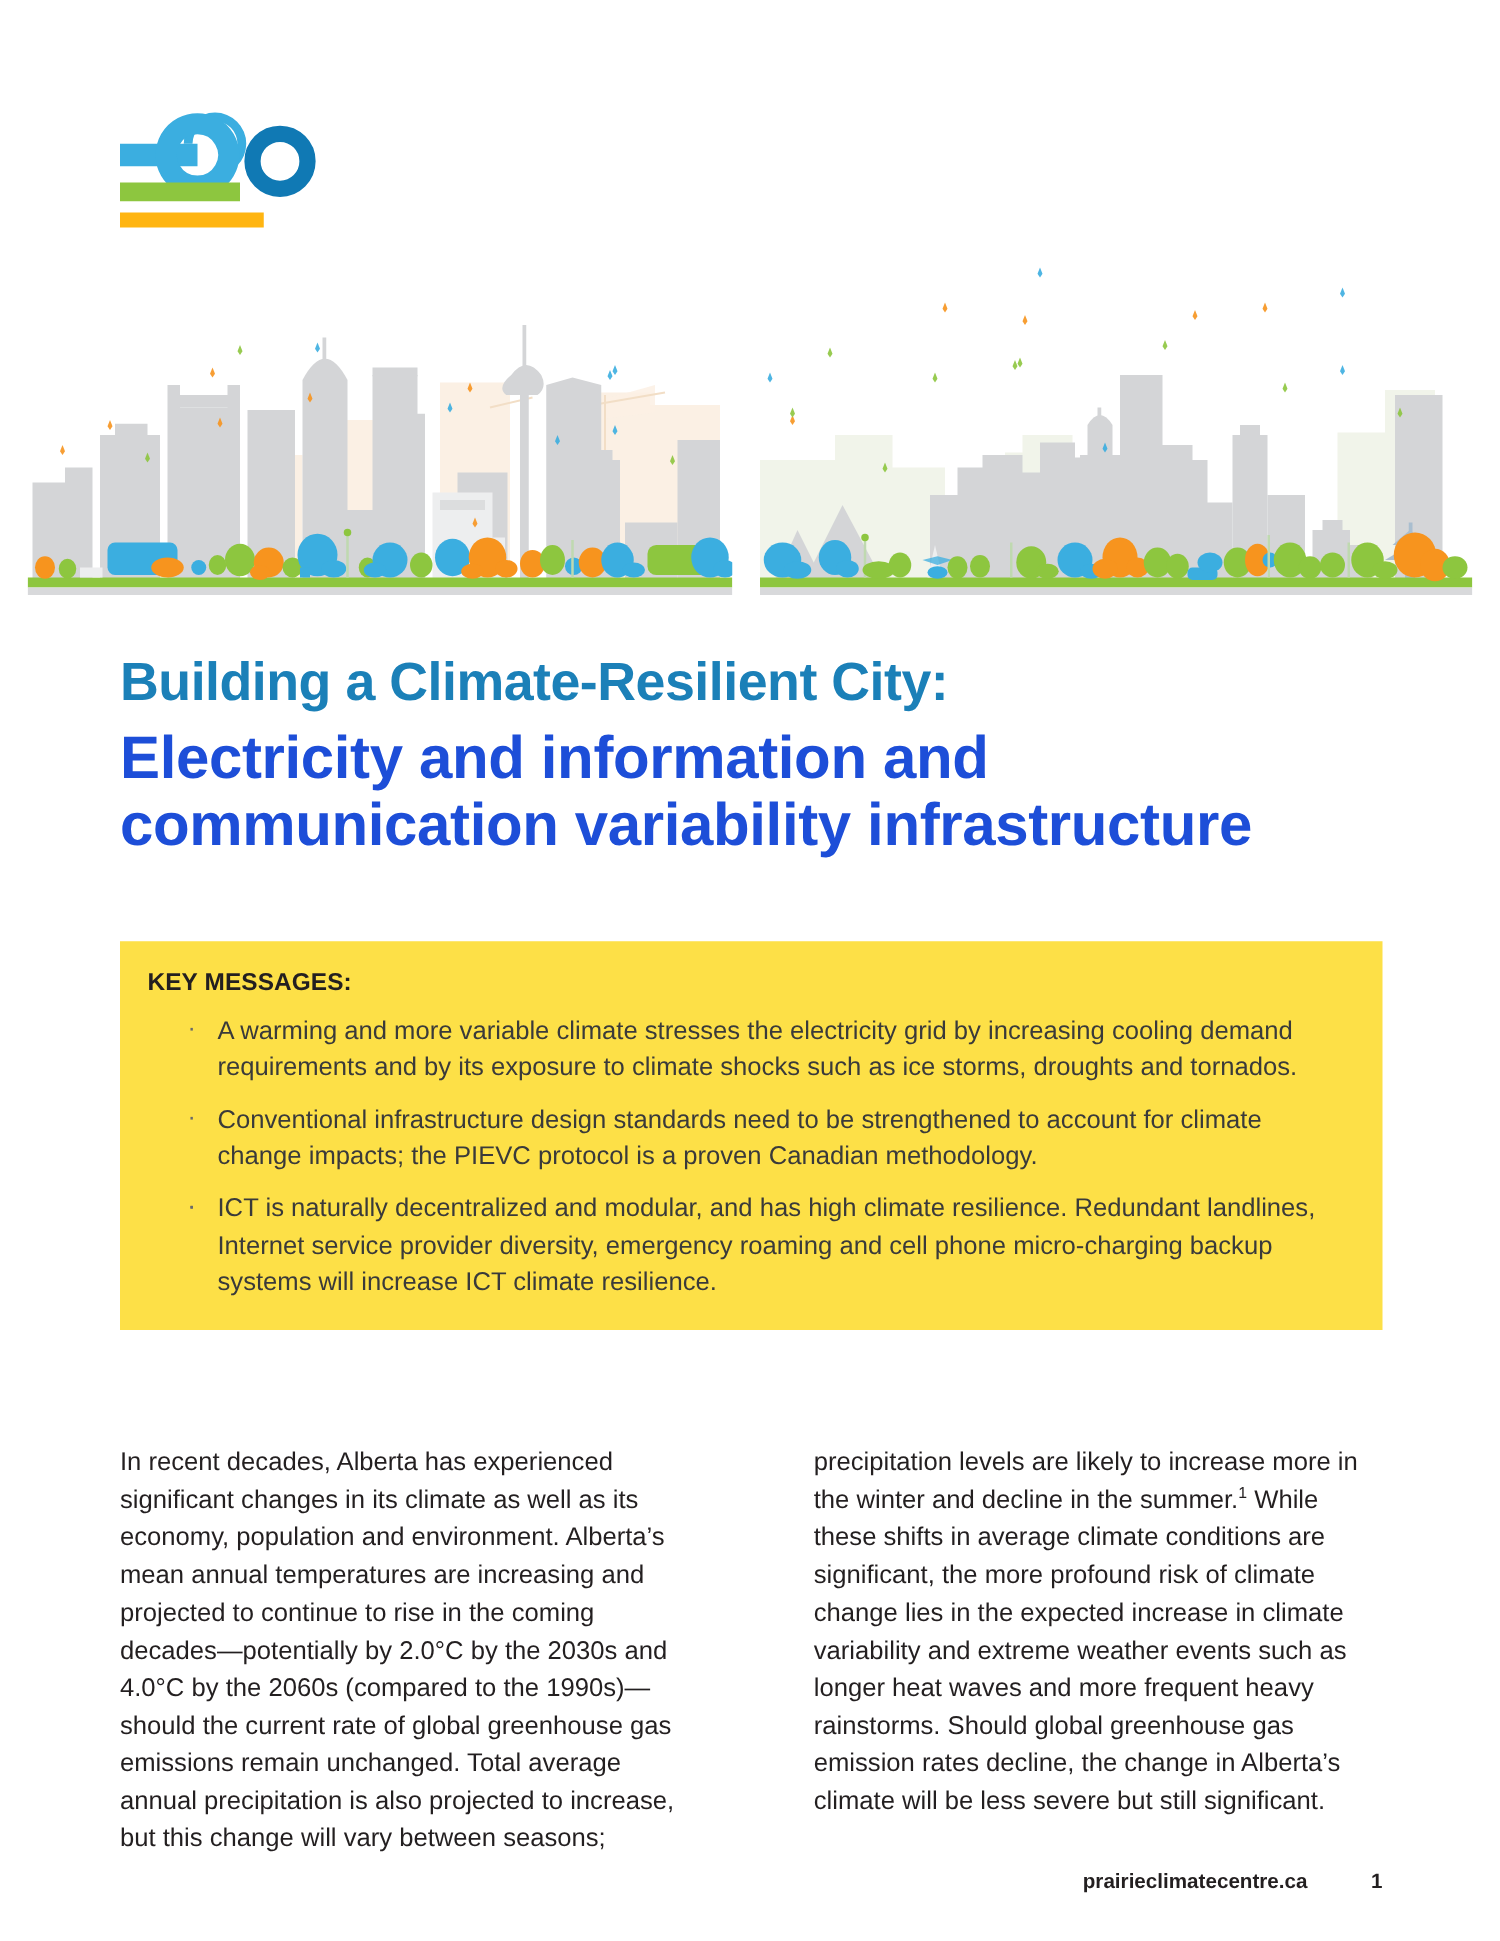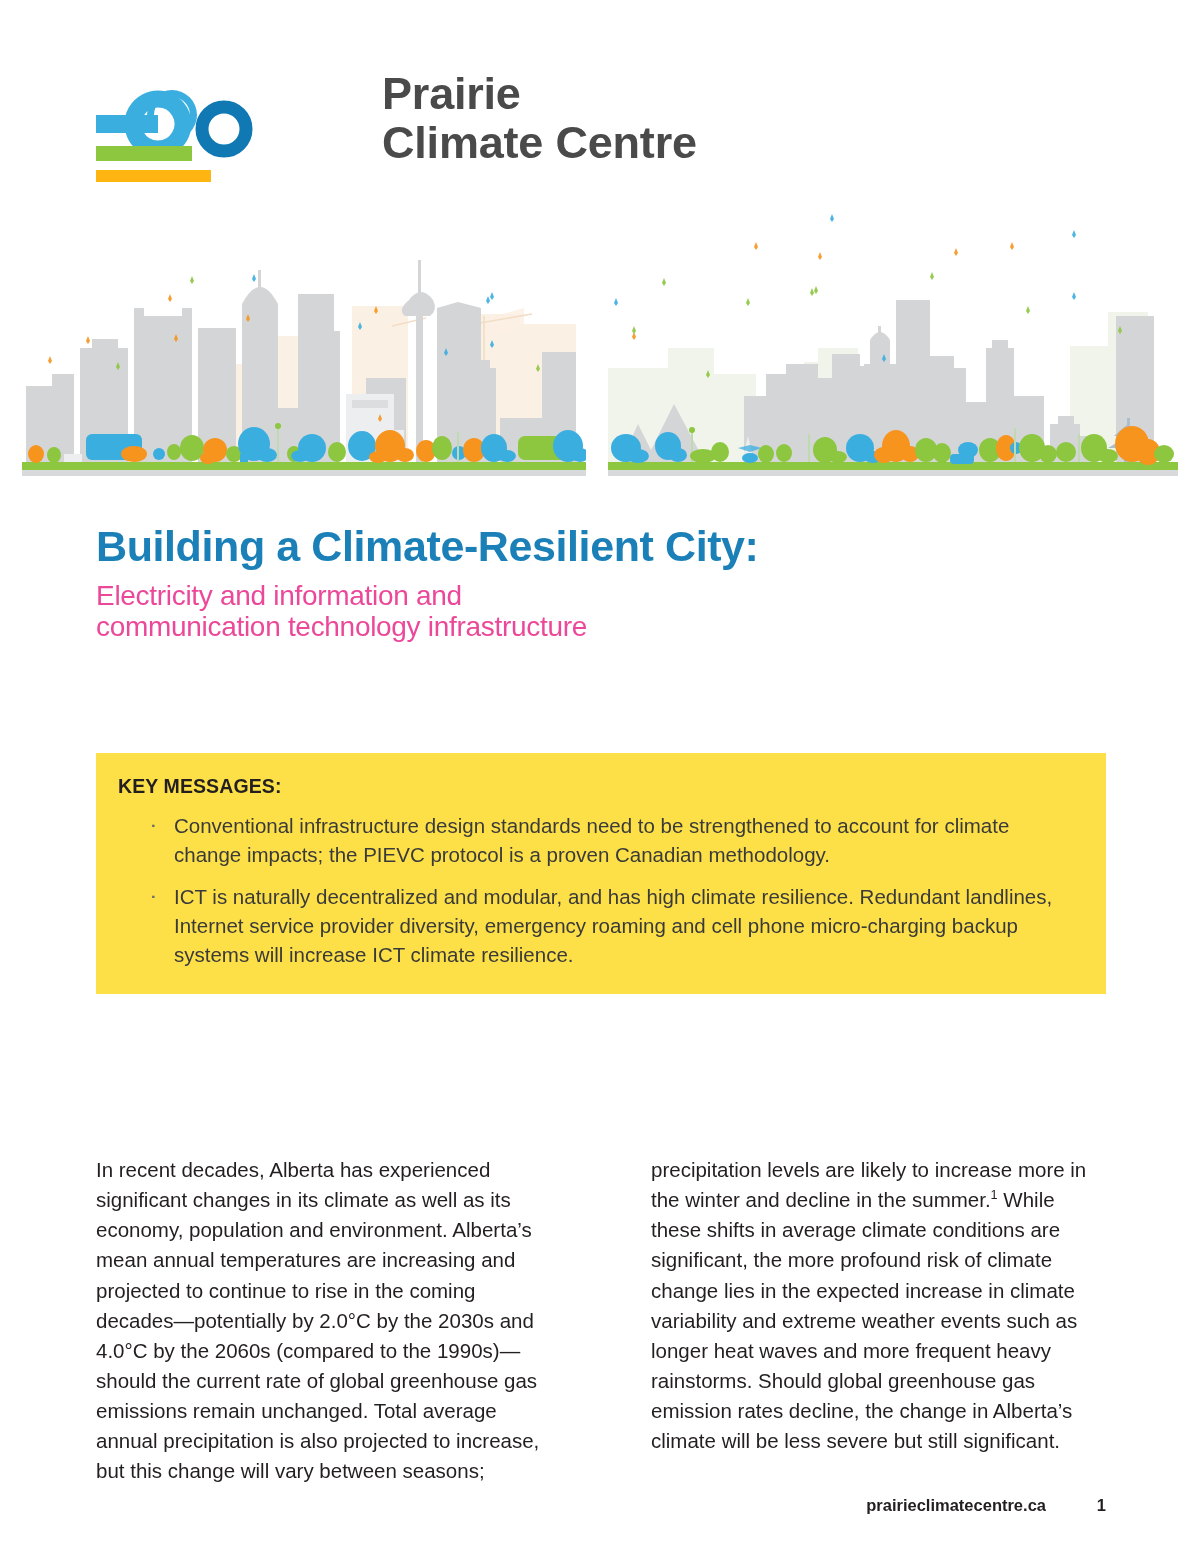--- a/index.html
+++ b/index.html
@@ -71,23 +71,23 @@
   }
   #doc-title-main {
     font-size: 43px;
     font-weight: bold;
     color: #1b80b8;
     line-height: 1.06;
     letter-spacing: -0.4px;
     margin: 12px 0 10px 0;
   }
   #doc-title-sub {
-    font-size: 28px;
-    font-weight: normal;
-    color: #ec4899;
+    font-size: 48px;
+    font-weight: bold;
+    color: #1d4ed8;
     line-height: 1.14;
     letter-spacing: -0.3px;
     margin: 0;
   }
   .subtitle-line { display: block; }
 
   
   #key-messages-panel {
     position: absolute;
     left: 96px;
@@ -177,24 +177,20 @@
       <path d="M62,42 m0,-25 a25,25 0 1,1 -0.1,0 Z" fill="none" stroke="#3BAEE0" stroke-width="17"></path>
 
       <circle cx="128" cy="47" r="22" fill="none" stroke="#1079B4" stroke-width="13"></circle>
 
       <rect x="0" y="64" width="96" height="15" fill="#8DC63F"></rect>
 
       <rect x="0" y="88" width="115" height="13" fill="#FFB511"></rect>
     </svg>
   </div>
 
-  <div id="brand-wordmark">
-    <span class="wordmark-line">Prairie</span>
-    <span class="wordmark-line">Climate Centre</span>
-  </div>
 </div>
 
 <div id="illustration-band">
 
   <div class="skyline-panel" id="skyline-left">
     <svg class="skyline-svg" viewBox="0 0 564 288" preserveAspectRatio="none" aria-hidden="true">
 
       <g fill="#FBF0E4">
         <rect x="118" y="152" width="52" height="114"></rect>
         <rect x="240" y="140" width="68" height="126"></rect>
@@ -424,29 +420,30 @@
         <path d="M276,158 l2,5 -2,3 -2,-3 Z" fill="#3BAEE0"></path>
       </g>
     </svg>
   </div>
 </div>
 
 <div id="title-block">
   <h1 id="doc-title-main">Building a Climate-Resilient City:</h1>
   <h2 id="doc-title-sub">
     <span class="subtitle-line">Electricity and information and</span>
-    <span class="subtitle-line">communication technology infrastructure</span>
+    <span class="subtitle-line">communication variability infrastructure</span>
   </h2>
 </div>
 
 <section id="key-messages-panel">
   <div id="key-messages-heading">KEY MESSAGES:</div>
   <ul id="key-messages-list">
     <li class="key-message-item">
       <span class="key-bullet">·</span>
+      <span>A warming and more variable climate stresses the electricity grid by increasing cooling demand requirements and by its exposure to climate shocks such as ice storms, droughts and tornados.</span>
     </li>
     <li class="key-message-item">
       <span class="key-bullet">·</span>
       <span>Conventional infrastructure design standards need to be strengthened to account for climate change impacts; the PIEVC protocol is a proven Canadian methodology.</span>
     </li>
     <li class="key-message-item">
       <span class="key-bullet">·</span>
     </li>
     <li class="key-message-item">
       <span class="key-bullet">·</span>

